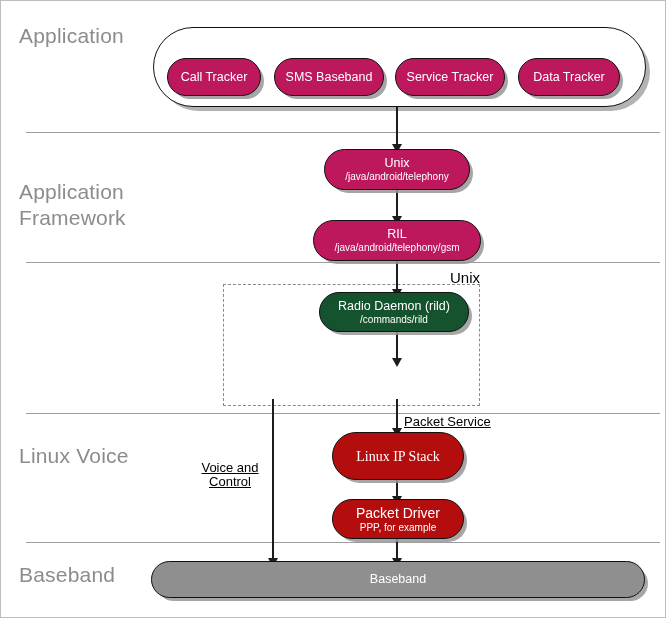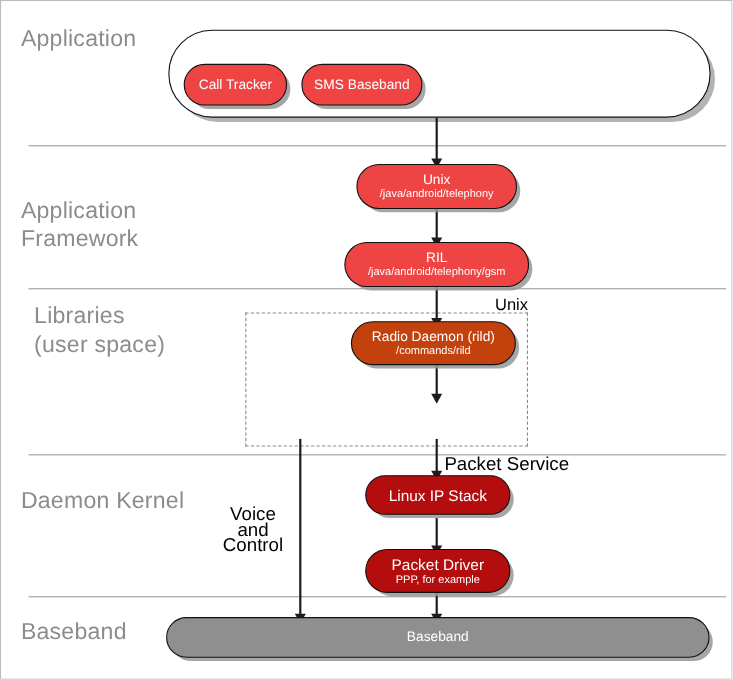--- a/index.html
+++ b/index.html
@@ -60,22 +60,22 @@
     line-height: 15px;
     white-space: nowrap;
   }
   .node .sub {
     font-size: 10px;
     line-height: 12px;
     white-space: nowrap;
   }
   .node.big .title { font-size: 14px; line-height: 17px; }
 
-  .blue  { background: #ef4444; text-align: center; }
-  .green { background: #c2410c; }
+  .blue  { background: #be185d; text-align: center; }
+  .green { background: #14532d; }
   .red   { background: #b40d0d; }
   .gray  { background: #8f8f8f; }
 
   
   .app-container {
     position: absolute;
     left: 152px;
     top: 26px;
     width: 493px;
     height: 80px;
@@ -129,43 +129,42 @@
     height: 0;
     border-left: 5px solid transparent;
     border-right: 5px solid transparent;
     border-top: 9px solid #1d1d1d;
     z-index: 3;
   }
 
   
   .edge-label {
     position: absolute;
-    font-size: 17px;
+    font-size: 13px;
     line-height: 14px;
     color: #000000;
     text-align: center;
     z-index: 3;
+    text-decoration: underline;
   }
 </style>
 </head>
 <body>
 
 <div id="diagram">
 
   <div class="divider" style="top:131px;"></div>
   <div class="divider" style="top:261px;"></div>
   <div class="divider" style="top:412px;"></div>
   <div class="divider" style="top:541px;"></div>
 
   <div class="layer-label" style="left:18px; top:22px;">Application</div>
   <div class="layer-label" style="left:18px; top:139px;margin-top:39px;">Application
 Framework</div>
-  <div class="layer-label" style="left:30px; top:274px;">Libraries
-(user space)</div>
-  <div class="layer-label" style="left:18px; top:442px;">Daemon Kernel</div>
+  <div class="layer-label" style="left:18px; top:442px;">Linux Voice</div>
   <div class="layer-label" style="left:18px; top:561px;">Baseband</div>
 
   <div class="unix-box"></div>
   <div class="unix-label">Unix</div>
 
   <div class="vline" style="left:395px; top:106px; height:40px;"></div>
   <div class="arrowhead" style="left:391px; top:143px;"></div>
 
   <div class="vline" style="left:395px; top:188px; height:32px;"></div>
   <div class="arrowhead" style="left:391px; top:215px;"></div>
@@ -194,36 +193,42 @@
 
   <div class="app-container"></div>
   <div class="app-container-title" style="left:152px; width:493px; top:31px;">Phone Application</div>
 
   <div class="node blue" style="left:166px; top:57px; width:94px; height:38px;">
     <span class="title">Call Tracker</span>
   </div>
   <div class="node blue" style="left:273px; top:57px; width:110px; height:38px;">
     <span class="title">SMS Baseband</span>
   </div>
+  <div class="node blue" style="left:394px; top:57px; width:110px; height:38px;">
+    <span class="title">Service Tracker</span>
+  </div>
+  <div class="node blue" style="left:517px; top:57px; width:102px; height:38px;">
+    <span class="title">Data Tracker</span>
+  </div>
 
   <div class="node blue" style="left:323px; top:148px; width:146px; height:41px;">
     <span class="title">Unix</span>
     <span class="sub">/java/android/telephony</span>
   </div>
   <div class="node blue" style="left:312px; top:219px; width:168px; height:41px;">
     <span class="title">RIL</span>
     <span class="sub">/java/android/telephony/gsm</span>
   </div>
 
   <div class="node green" style="left:318px; top:291px; width:150px; height:40px;">
     <span class="title">Radio Daemon (rild)</span>
     <span class="sub">/commands/rild</span>
   </div>
 
-  <div class="node red big" style="left:331px; top:431px; width:132px; height:36px;">
+  <div class="node red big" style="left:331px; top:431px; width:132px; height:48px;font-family:Liberation Serif, serif;">
     <span class="title">Linux IP Stack</span>
   </div>
   <div class="node red big" style="left:331px; top:498px; width:132px; height:40px;">
     <span class="title">Packet Driver</span>
     <span class="sub">PPP, for example</span>
   </div>
 
   <div class="node gray" style="left:150px; top:560px; width:494px; height:37px;">
     <span class="title">Baseband</span>
   </div>

